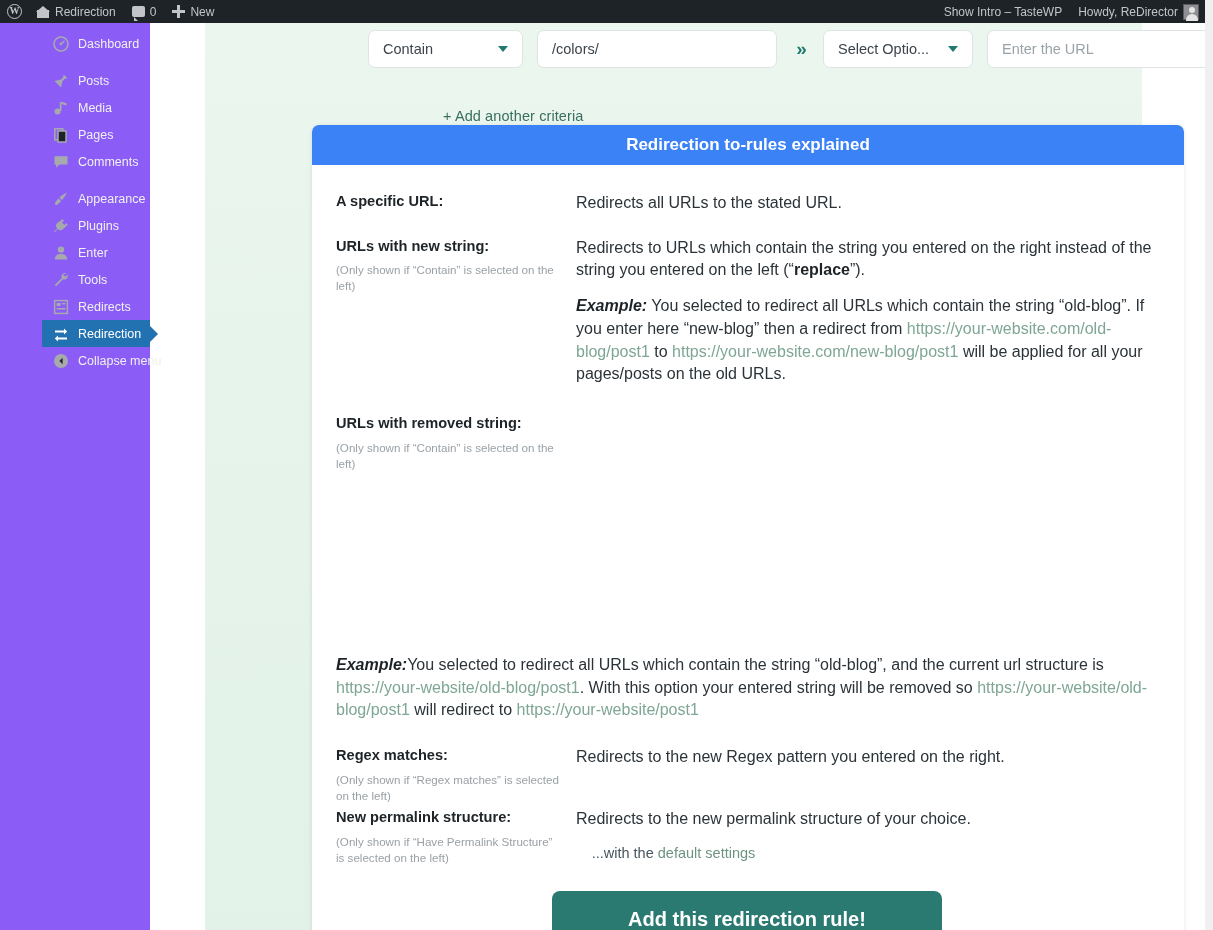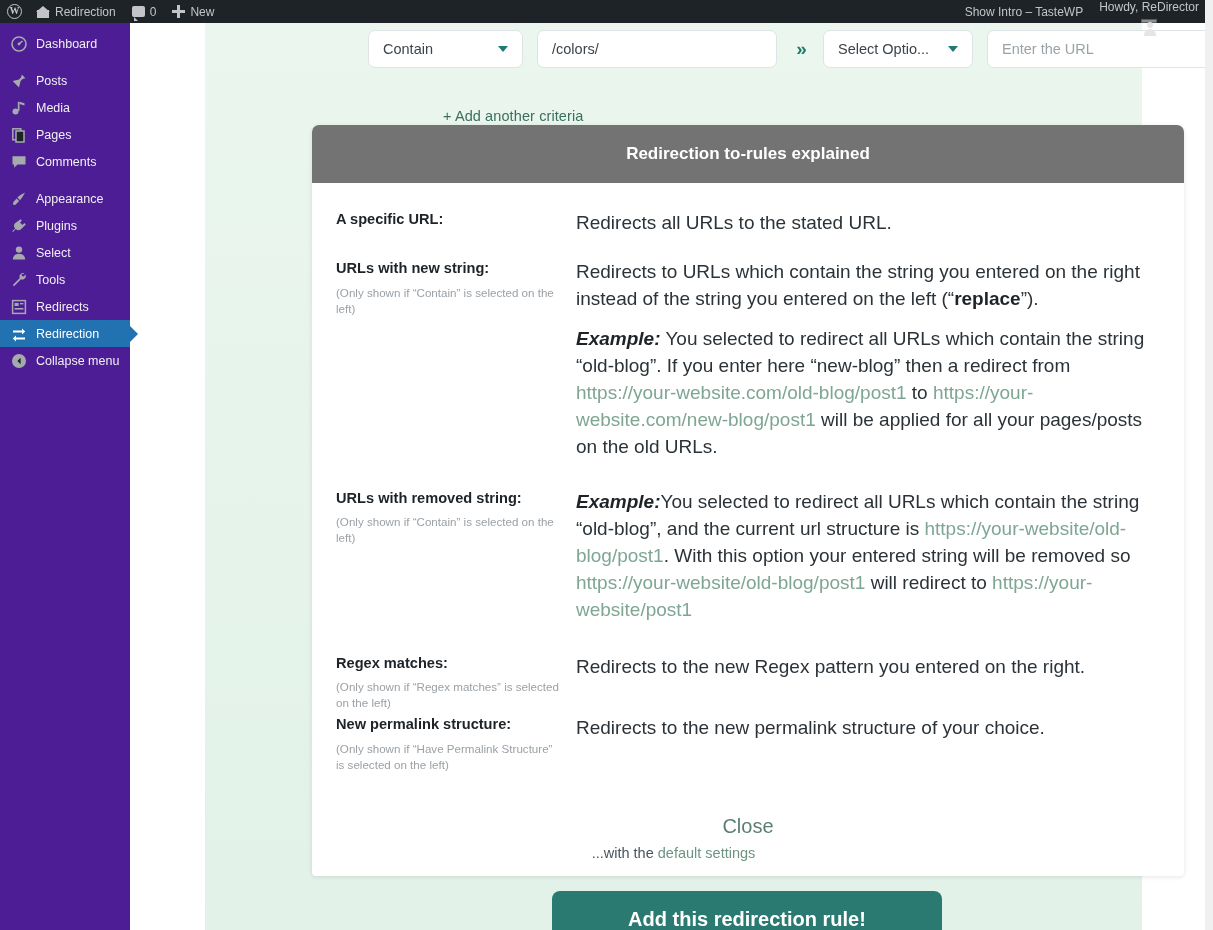--- a/index.html
+++ b/index.html
@@ -71,23 +71,24 @@
     border-radius:50%; background:#e5e5e5;
   }
   .avatar-box:after {
     content:""; position:absolute; left:2px; top:9px; width:12px; height:7px;
     border-radius: 6px 6px 0 0; background:#e5e5e5;
   }
 
   
   #sidebar {
     position: absolute; top: 23px; left: 0;
-    width: 130px; height: 907px;
-    background: #4c1d95;
+    width: 150px; height: 907px;
+    background: #8b5cf6;
     z-index: 20;
+    padding-left: 42px;
   }
   .menu-item {
     display: flex; align-items: center;
     height: 27px; padding-left: 11px;
     color: #f0f0f1; font-size: 12.5px;
     position: relative;
   }
   .menu-item .mi-label { margin-left: 9px; white-space: nowrap; }
   .menu-item.active { background: #2271b1; color: #fff; font-weight: 400; }
   .menu-item.active:after {
@@ -143,36 +144,36 @@
 
   
   #modal {
     position: absolute; left: 107px; top: 102px;
     width: 872px; background: #fff;
     border-radius: 7px 7px 4px 4px;
     box-shadow: 0 1px 5px rgba(0,0,0,.10);
     overflow: hidden;
   }
   #modal-head {
-    height: 58px; background: #737373; color: #fff;
+    height: 40px; background: #3b82f6; color: #fff;
     display: flex; align-items: center; justify-content: center;
     font-size: 17px; font-weight: bold;
   }
   #modal-body { padding: 27px 24px 10px 24px; }
   .erow { display: flex; margin-bottom: 22px; }
   .ecol-l { width: 240px; flex: 0 0 240px; padding-right: 14px; }
   .ecol-r { flex: 1; padding-right: 8px; }
   .eterm {
     font-size: 14.6px; font-weight: bold; color: #1d2327; line-height: 1.35;
   }
   .ehint {
     font-size: 11.6px; color: #9aa1a6; line-height: 1.38; margin-top: 6px;
   }
   .edesc {
-    font-size: 19px; color: #2b3338; line-height: 1.42;
+    font-size: 16px; color: #2b3338; line-height: 1.42;
   }
   .edesc + .edesc { margin-top: 13px; }
   .edesc b { font-weight: bold; color:#1d2327; }
   .ex { font-weight: bold; font-style: italic; color:#1d2327; }
   .lnk { color: #7fa694; }
   #close-link {
     text-align: center; font-size: 20px; color: #5d7f72;
     padding: 14px 0 28px 0;
   }
 
@@ -217,21 +218,21 @@
     <span>0</span>
   </div>
   <div class="ab-item">
     <span class="plus-glyph"></span>
     <span>New</span>
   </div>
   <div class="ab-spacer"></div>
   <div class="ab-item">
     <span>Show Intro – TasteWP</span>
   </div>
-  <div class="ab-item" style="padding-right:6px;flex-direction:column;">
+  <div class="ab-item" style="padding-right:6px;">
     <span>Howdy, ReDirector</span>
     <span class="avatar-box"></span>
   </div>
 </div>
 
 <div id="sidebar">
   <div style="height:7px"></div>
 
   <div class="menu-item">
     <span class="mi-icon">
@@ -304,21 +305,21 @@
     <span class="mi-label">Plugins</span>
   </div>
 
   <div class="menu-item">
     <span class="mi-icon">
       <svg width="16" height="16" viewBox="0 0 16 16">
           <circle cx="8" cy="4.6" r="3.2" fill="#a7aaad"></circle>
           <path d="M1.8 14.4 C1.8 10.8 4.6 8.8 8 8.8 C11.4 8.8 14.2 10.8 14.2 14.4 Z" fill="#a7aaad"></path>
         </svg>
     </span>
-    <span class="mi-label">Select</span>
+    <span class="mi-label">Enter</span>
   </div>
 
   <div class="menu-item">
     <span class="mi-icon">
       <svg width="16" height="16" viewBox="0 0 16 16">
           <path d="M13.4 1.4 C11.4 0.6 9.2 1.6 8.6 3.6 C8.3 4.5 8.4 5.3 8.8 6.1 L1.8 13 L3 14.2 L10 7.2 C10.8 7.6 11.6 7.7 12.4 7.4 C14.4 6.8 15.4 4.6 14.6 2.6 L12.6 4.6 L11 4 L10.4 2.4 Z" fill="#a7aaad"></path>
         </svg>
     </span>
     <span class="mi-label">Tools</span>
   </div>
@@ -400,21 +401,21 @@
           <div class="ecol-l">
             <div class="eterm">URLs with new string:</div>
             <div class="ehint">(Only shown if “Contain” is selected on the left)</div>
           </div>
           <div class="ecol-r">
             <div class="edesc"><span>Redirects to URLs which contain the string you entered on the right instead of the string you entered on the left (“</span><b>replace</b><span>”).</span></div>
             <div class="edesc"><span class="ex">Example:</span><span> You selected to redirect all URLs which contain the string “old-blog”. If you enter here “new-blog” then a redirect from </span><span class="lnk">https://your-website.com/old-blog/post1</span><span> to </span><span class="lnk">https://your-website.com/new-blog/post1</span><span> will be applied for all your pages/posts on the old URLs.</span></div>
           </div>
         </div>
 
-        <div class="erow" style="margin-bottom:30px;">
+        <div class="erow" style="margin-bottom:24px;flex-direction:column;">
           <div class="ecol-l">
             <div class="eterm">URLs with removed string:</div>
             <div class="ehint">(Only shown if “Contain” is selected on the left)</div>
           </div>
           <div class="ecol-r">
             <div class="edesc"><span class="ex">Example:</span><span>You selected to redirect all URLs which contain the string “old-blog”, and the current url structure is </span><span class="lnk">https://your-website/old-blog/post1</span><span>. With this option your entered string will be removed so </span><span class="lnk">https://your-website/old-blog/post1</span><span> will redirect to </span><span class="lnk">https://your-website/post1</span></div>
           </div>
         </div>
 
         <div class="erow" style="margin-bottom:4px;">

